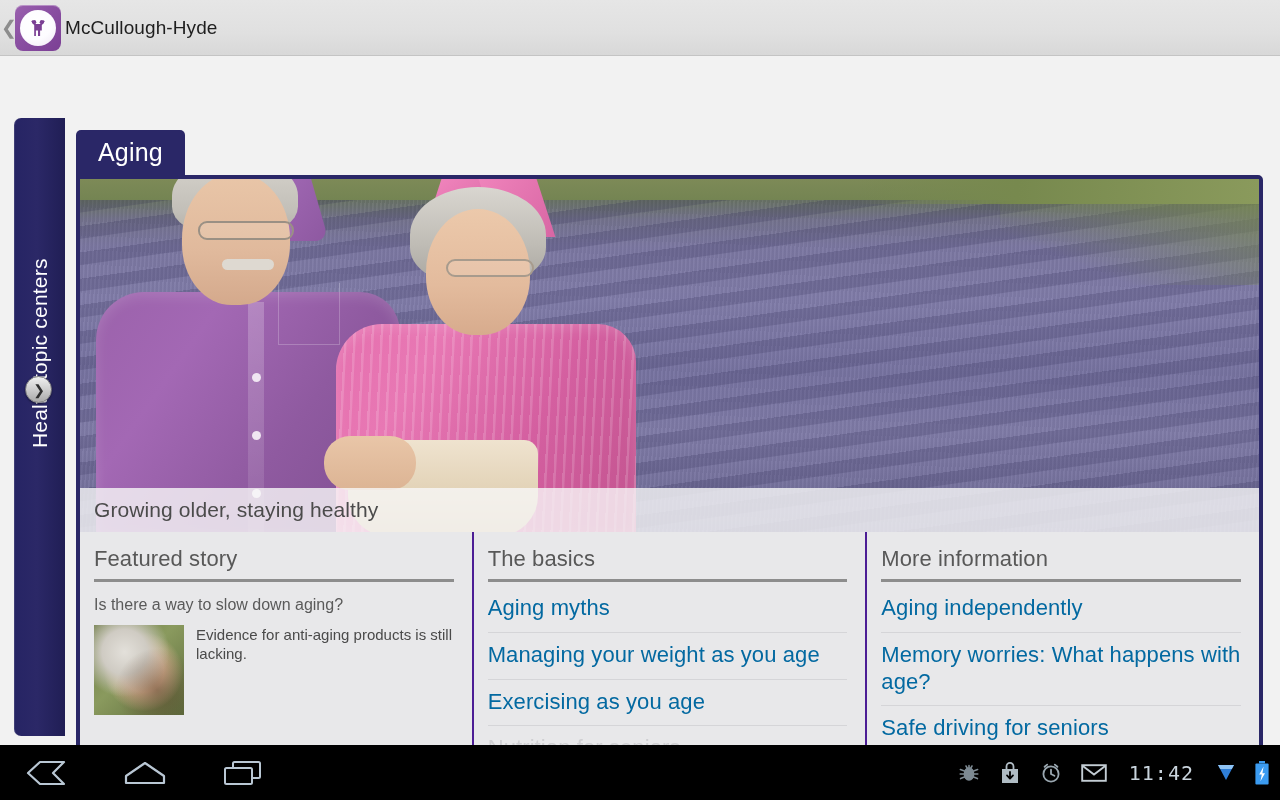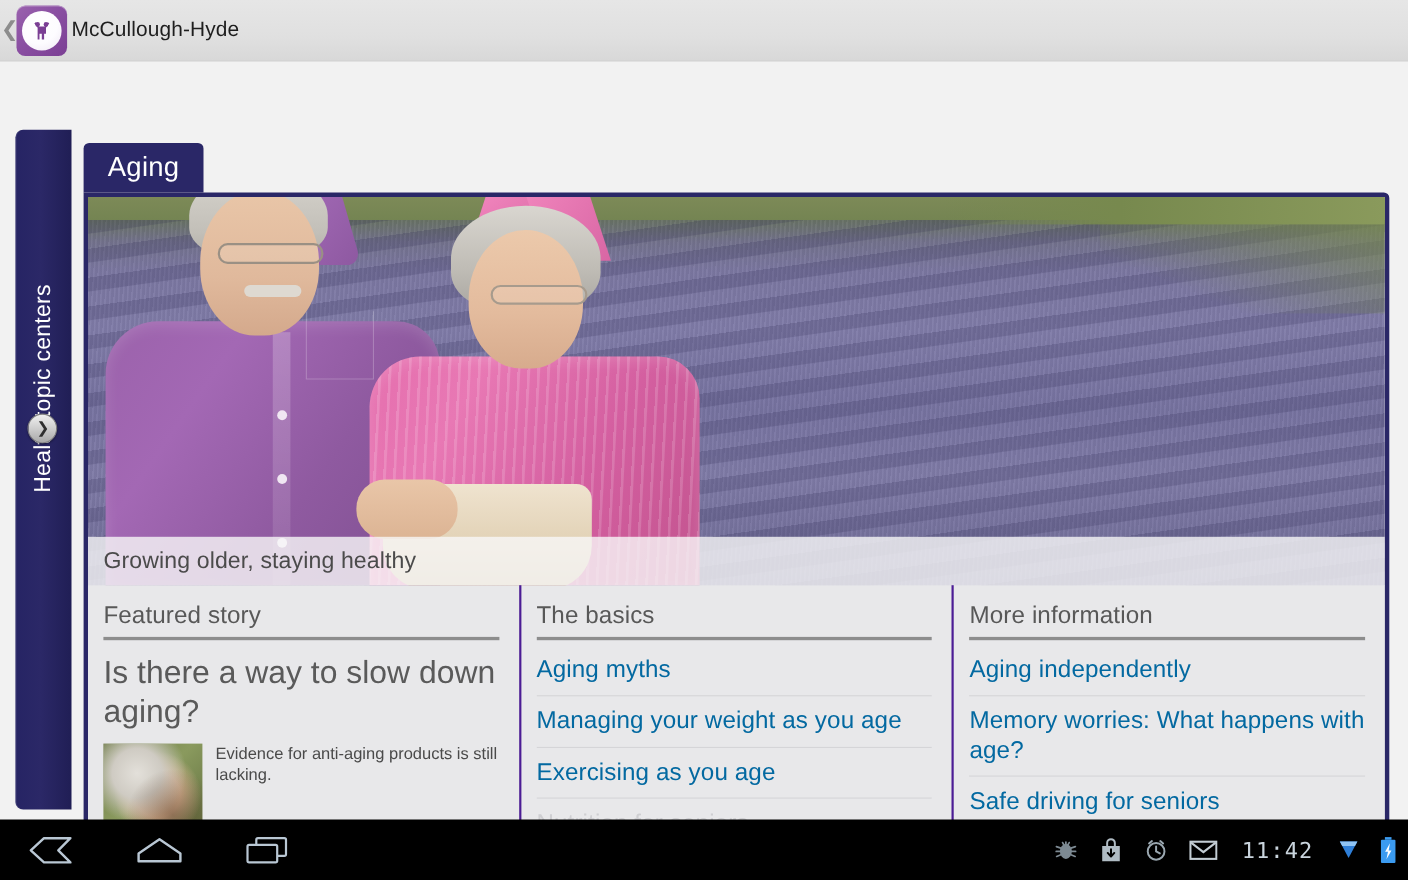--- a/index.html
+++ b/index.html
@@ -127,21 +127,21 @@
     border-radius: 0 5px 5px 5px;
     overflow: hidden;
   }
 
   
   #hero {
     position: relative;
     width: 100%;
     height: 353px;
     overflow: hidden;
-    background: #ffffff;
+    background: #14b8a6;
   }
   #hero-photo { position: absolute; inset: 0; }
 
   
   .lav-sky {
     position: absolute; left: 0; top: 0; width: 100%; height: 9%;
     background: linear-gradient(to bottom, #7d8a57 0%, #6f8150 100%);
   }
   .lav-field {
     position: absolute; left: 0; top: 6%; width: 100%; height: 94%;
@@ -333,21 +333,21 @@
     line-height: 1.22;
     color: #0369a1;
     padding: 9px 0 10px 0;
     border-bottom: 1px solid #d5d5d8;
     letter-spacing: .1px;
   }
   .link-item.clipped { color: #cfcfd2; }
 
   
   #featured-title {
-    font-size: 29px;
+    font-size: 16px;
     line-height: 1.22;
     color: #5a5a5a;
     padding: 9px 0 6px 0;
   }
   #featured-body { display: flex; gap: 12px; margin-top: 4px; justify-content: flex-end; }
   #featured-thumb {
     width: 90px; height: 90px;
     flex: 0 0 auto;
     background:
       radial-gradient(circle at 70% 72%, rgba(90,60,40,.55) 0%, rgba(90,60,40,0) 46%),

